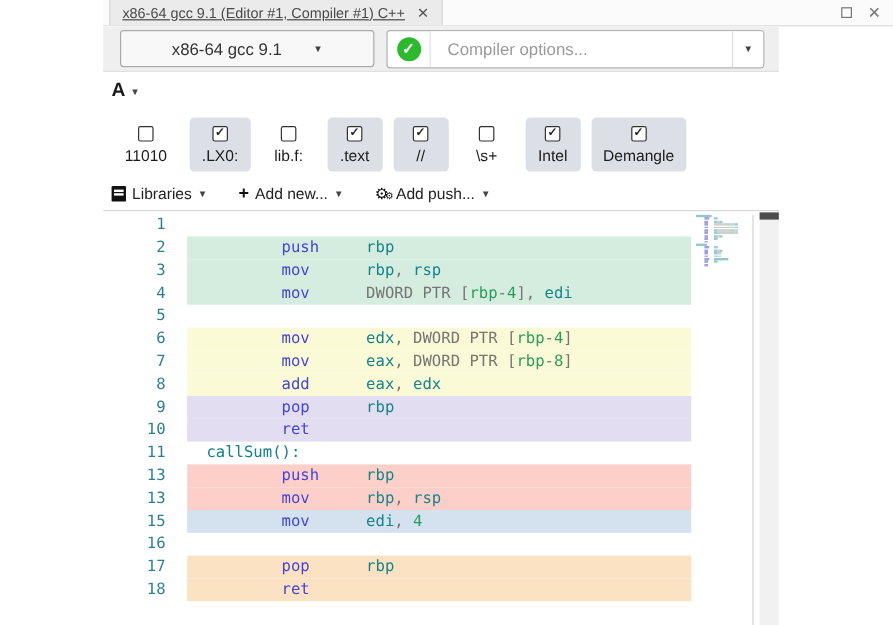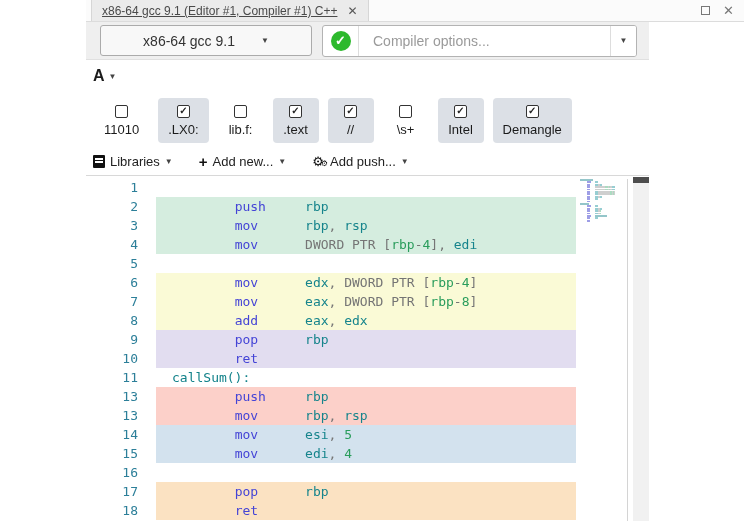--- a/index.html
+++ b/index.html
@@ -238,24 +238,20 @@
           <span class="ln">11</span>
           <span class="lc"><span class="tk-lab">callSum():</span></span>
         </div>
         <div class="line">
           <span class="ln">13</span>
           <span class="lc bg-red"><span class="tk-pln">        </span><span class="tk-mne">push</span><span class="tk-pln">     </span><span class="tk-reg">rbp</span></span>
         </div>
         <div class="line">
           <span class="ln">13</span>
           <span class="lc bg-red"><span class="tk-pln">        </span><span class="tk-mne">mov</span><span class="tk-pln">      </span><span class="tk-reg">rbp</span><span class="tk-pun">, </span><span class="tk-reg">rsp</span></span>
-        </div>
-        <div class="line">
-          <span class="ln">14</span>
-          <span class="lc bg-blue"><span class="tk-pln">        </span><span class="tk-mne">mov</span><span class="tk-pln">      </span><span class="tk-reg">esi</span><span class="tk-pun">, </span><span class="tk-num">5</span></span>
         </div>
         <div class="line">
           <span class="ln">15</span>
           <span class="lc bg-blue"><span class="tk-pln">        </span><span class="tk-mne">mov</span><span class="tk-pln">      </span><span class="tk-reg">edi</span><span class="tk-pun">, </span><span class="tk-num">4</span></span>
         </div>
         <div class="line">
           <span class="ln">16</span>
         </div>
         <div class="line">
           <span class="ln">17</span>

